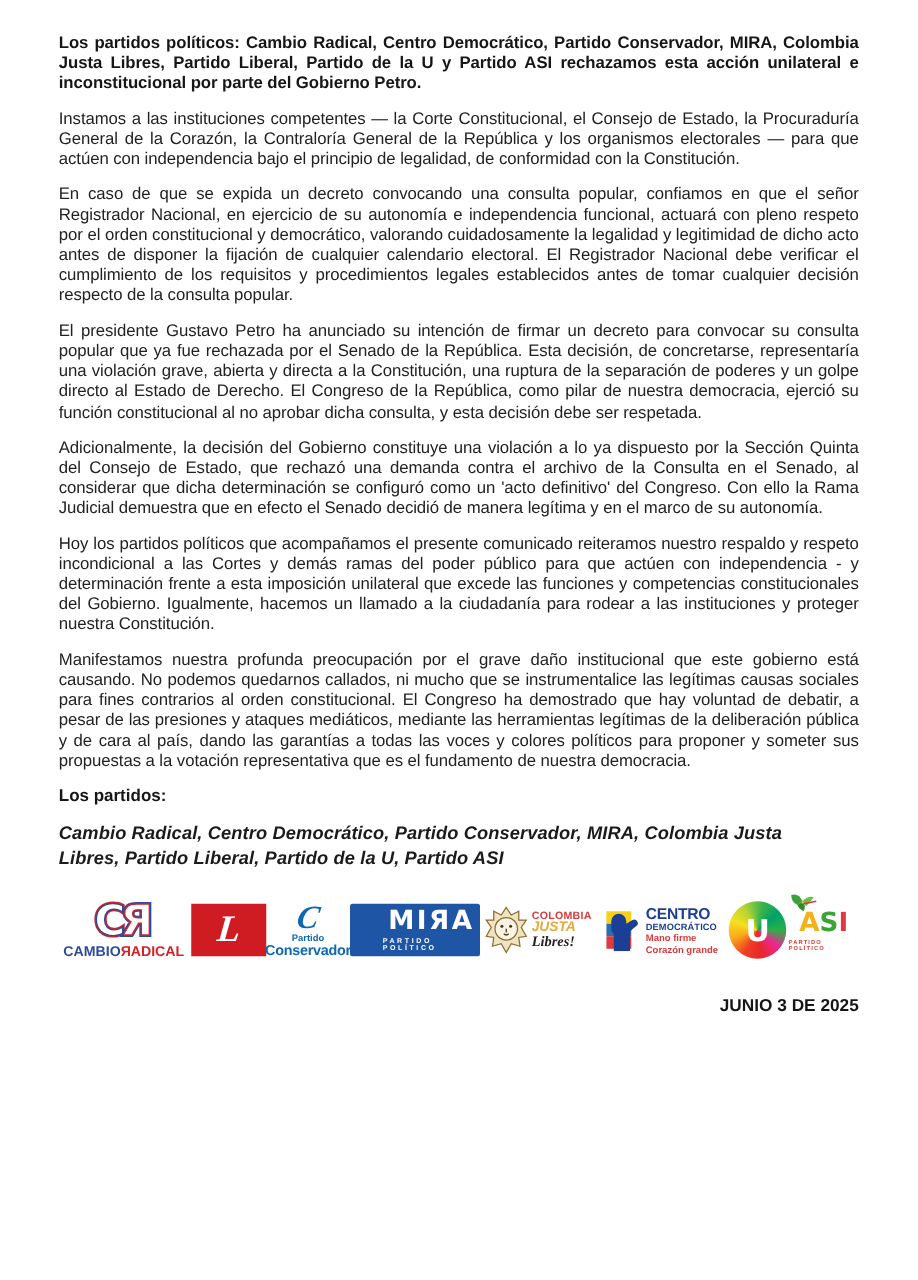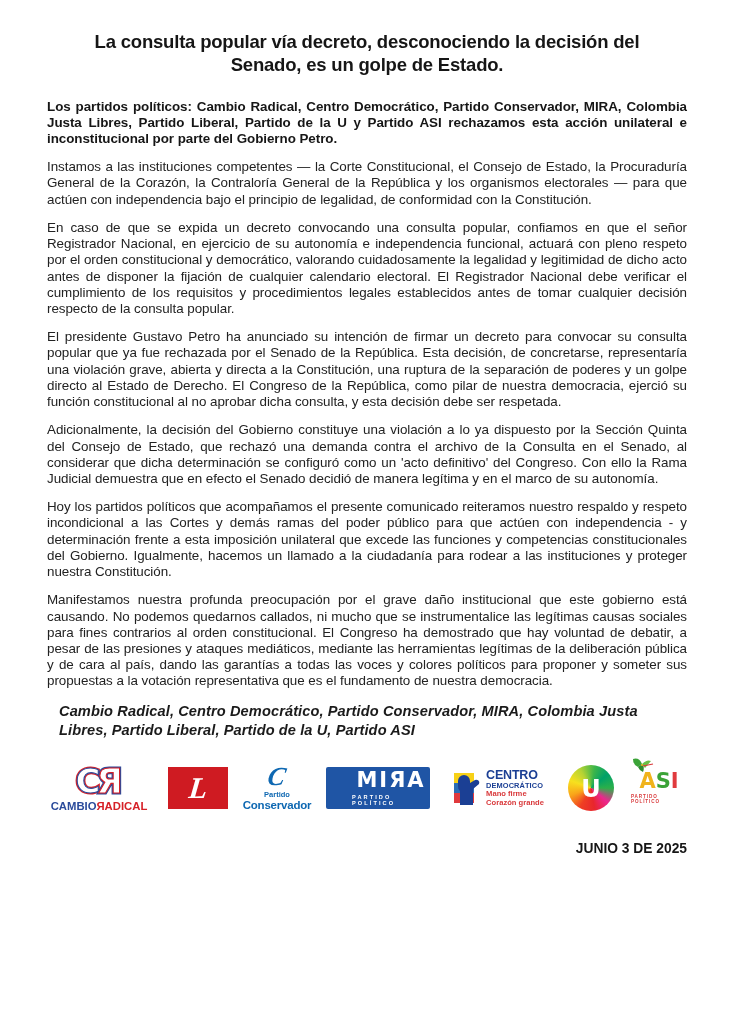--- a/index.html
+++ b/index.html
@@ -23,21 +23,21 @@
   }
   p.para {
     font-size:13.4px; line-height:1.21;
     text-align:justify; letter-spacing:-0.05px;
     margin-bottom:12px; color:#222;
   }
   p.intro { font-weight:800; color:#161616; }
   .partidos-label { font-weight:800; font-size:13.6px; margin:3px 0 14px 0; color:#161616; }
   .partidos-list {
     font-weight:700; font-style:italic; font-size:14.6px; line-height:1.35;
-    max-width:600px; margin-bottom:16px; color:#1b1b1b; letter-spacing:0.1px;margin-left:12px;
+    max-width:600px; margin-bottom:16px; color:#1b1b1b; letter-spacing:0.1px;
   }
   
   .logo-strip {
     display:flex; align-items:center; justify-content:space-between;
     height:62px; margin:2px 0 0 0;
   }
   .logo { display:flex; align-items:center; justify-content:center; flex-direction:column; }
 
   
   .cr { width:104px; }
@@ -103,31 +103,31 @@
   .asi-a { color:#f0b31c; } .asi-s { color:#3ba337; } .asi-i { color:#e03a3e; }
   .asi-sub { font-size:4.6px; color:#d93a3c; letter-spacing:0.9px; font-weight:700; margin-top:2px; }
 
   .doc-date { font-weight:800; font-size:13.8px; color:#161616; margin-top:22px; padding-left:12px;text-align:right; }
 </style>
 </head>
 <body>
 
 <div class="page">
 
-  <h1 class="doc-title">La consulta popular vía decreto, desconociendo la decisión del Senado, es un golpe de Estado.</h1>
 
   <p class="para intro">Los partidos políticos: Cambio Radical, Centro Democrático, Partido Conservador, MIRA, Colombia Justa Libres, Partido Liberal, Partido de la U y Partido ASI rechazamos esta acción unilateral e inconstitucional por parte del Gobierno Petro.</p>
 
   <p class="para">Instamos a las instituciones competentes — la Corte Constitucional, el Consejo de Estado, la Procuraduría General de la Corazón, la Contraloría General de la República y los organismos electorales — para que actúen con independencia bajo el principio de legalidad, de conformidad con la Constitución.</p>
   <p class="para">En caso de que se expida un decreto convocando una consulta popular, confiamos en que el señor Registrador Nacional, en ejercicio de su autonomía e independencia funcional, actuará con pleno respeto por el orden constitucional y democrático, valorando cuidadosamente la legalidad y legitimidad de dicho acto antes de disponer la fijación de cualquier calendario electoral. El Registrador Nacional debe verificar el cumplimiento de los requisitos y procedimientos legales establecidos antes de tomar cualquier decisión respecto de la consulta popular.</p>
   <p class="para">El presidente Gustavo Petro ha anunciado su intención de firmar un decreto para convocar su consulta popular que ya fue rechazada por el Senado de la República. Esta decisión, de concretarse, representaría una violación grave, abierta y directa a la Constitución, una ruptura de la separación de poderes y un golpe directo al Estado de Derecho. El Congreso de la República, como pilar de nuestra democracia, ejerció su función constitucional al no aprobar dicha consulta, y esta decisión debe ser respetada.</p>
   <p class="para">Adicionalmente, la decisión del Gobierno constituye una violación a lo ya dispuesto por la Sección Quinta del Consejo de Estado, que rechazó una demanda contra el archivo de la Consulta en el Senado, al considerar que dicha determinación se configuró como un 'acto definitivo' del Congreso. Con ello la Rama Judicial demuestra que en efecto el Senado decidió de manera legítima y en el marco de su autonomía.</p>
   <p class="para">Hoy los partidos políticos que acompañamos el presente comunicado reiteramos nuestro respaldo y respeto incondicional a las Cortes y demás ramas del poder público para que actúen con independencia - y determinación frente a esta imposición unilateral que excede las funciones y competencias constitucionales del Gobierno. Igualmente, hacemos un llamado a la ciudadanía para rodear a las instituciones y proteger nuestra Constitución.</p>
   <p class="para">Manifestamos nuestra profunda preocupación por el grave daño institucional que este gobierno está causando. No podemos quedarnos callados, ni mucho que se instrumentalice las legítimas causas sociales para fines contrarios al orden constitucional. El Congreso ha demostrado que hay voluntad de debatir, a pesar de las presiones y ataques mediáticos, mediante las herramientas legítimas de la deliberación pública y de cara al país, dando las garantías a todas las voces y colores políticos para proponer y someter sus propuestas a la votación representativa que es el fundamento de nuestra democracia.</p>
 
+  <p class="partidos-label">Los partidos:</p>
   <p class="partidos-list">Cambio Radical, Centro Democrático, Partido Conservador, MIRA, Colombia Justa Libres, Partido Liberal, Partido de la U, Partido ASI</p>
 
   <div class="logo-strip">
 
     <div class="logo cr">
       <div class="cr-mono">
         <span class="dual"><span class="outer">C</span><span class="inner">C</span></span>
         <span class="dual rev"><span class="outer">Я</span><span class="inner">Я</span></span>
       </div>
       <div class="cr-word"><span class="w-blue">CAMBIO</span><span class="w-red">ЯADICAL</span></div>
@@ -145,20 +145,37 @@
       <div class="pc-l2">Conservador</div>
     </div>
 
     <div class="logo">
       <div class="mira">
         <div class="mira-word">MIЯA</div>
         <div class="mira-sub">PARTIDO POLÍTICO</div>
       </div>
     </div>
 
+    <div class="logo cjl">
+      <svg width="34" height="40" viewBox="0 0 34 40">
+        <g stroke="#8a6d2f" stroke-width="1" fill="#efe3c2">
+          <path d="M17 2 L21 8 L27 5 L27 12 L33 12 L29 18 L33 25 L27 26 L28 33 L21 31 L17 38 L13 31 L6 33 L7 26 L1 25 L5 18 L1 12 L7 12 L7 5 L13 8 Z"></path>
+          <circle cx="17" cy="19" r="9" fill="#f8f3e2"></circle>
+        </g>
+        <circle cx="13.5" cy="17" r="1.2" fill="#4a3414"></circle>
+        <circle cx="20.5" cy="17" r="1.2" fill="#4a3414"></circle>
+        <path d="M15 23 Q17 25 19 23" stroke="#4a3414" stroke-width="1" fill="none"></path>
+        <path d="M17 19 L17 22" stroke="#4a3414" stroke-width="1"></path>
+      </svg>
+      <div class="cjl-text">
+        <span class="cjl-l1">COLOMBIA</span>
+        <span class="cjl-l2">JUSTA</span>
+        <span class="cjl-l3">Libres!</span>
+      </div>
+    </div>
 
     <div class="logo cd">
       <svg width="28" height="34" viewBox="0 0 28 34">
         <rect x="0" y="2" width="20" height="10" fill="#f7d117"></rect>
         <rect x="0" y="12" width="20" height="10" fill="#2a6db5"></rect>
         <rect x="0" y="22" width="20" height="10" fill="#e0393d"></rect>
         <path d="M10 4 a6 6 0 0 1 6 6 v2 l5 -3 a3 3 0 0 1 4 4 l-6 5 v16 H6 v-14 a6 6 0 0 1 -2 -5 v-5 a6 6 0 0 1 6 -6 Z" fill="#1b3f94"></path>
       </svg>
       <div class="cd-text">
         <span class="cd-l1">CENTRO</span>

